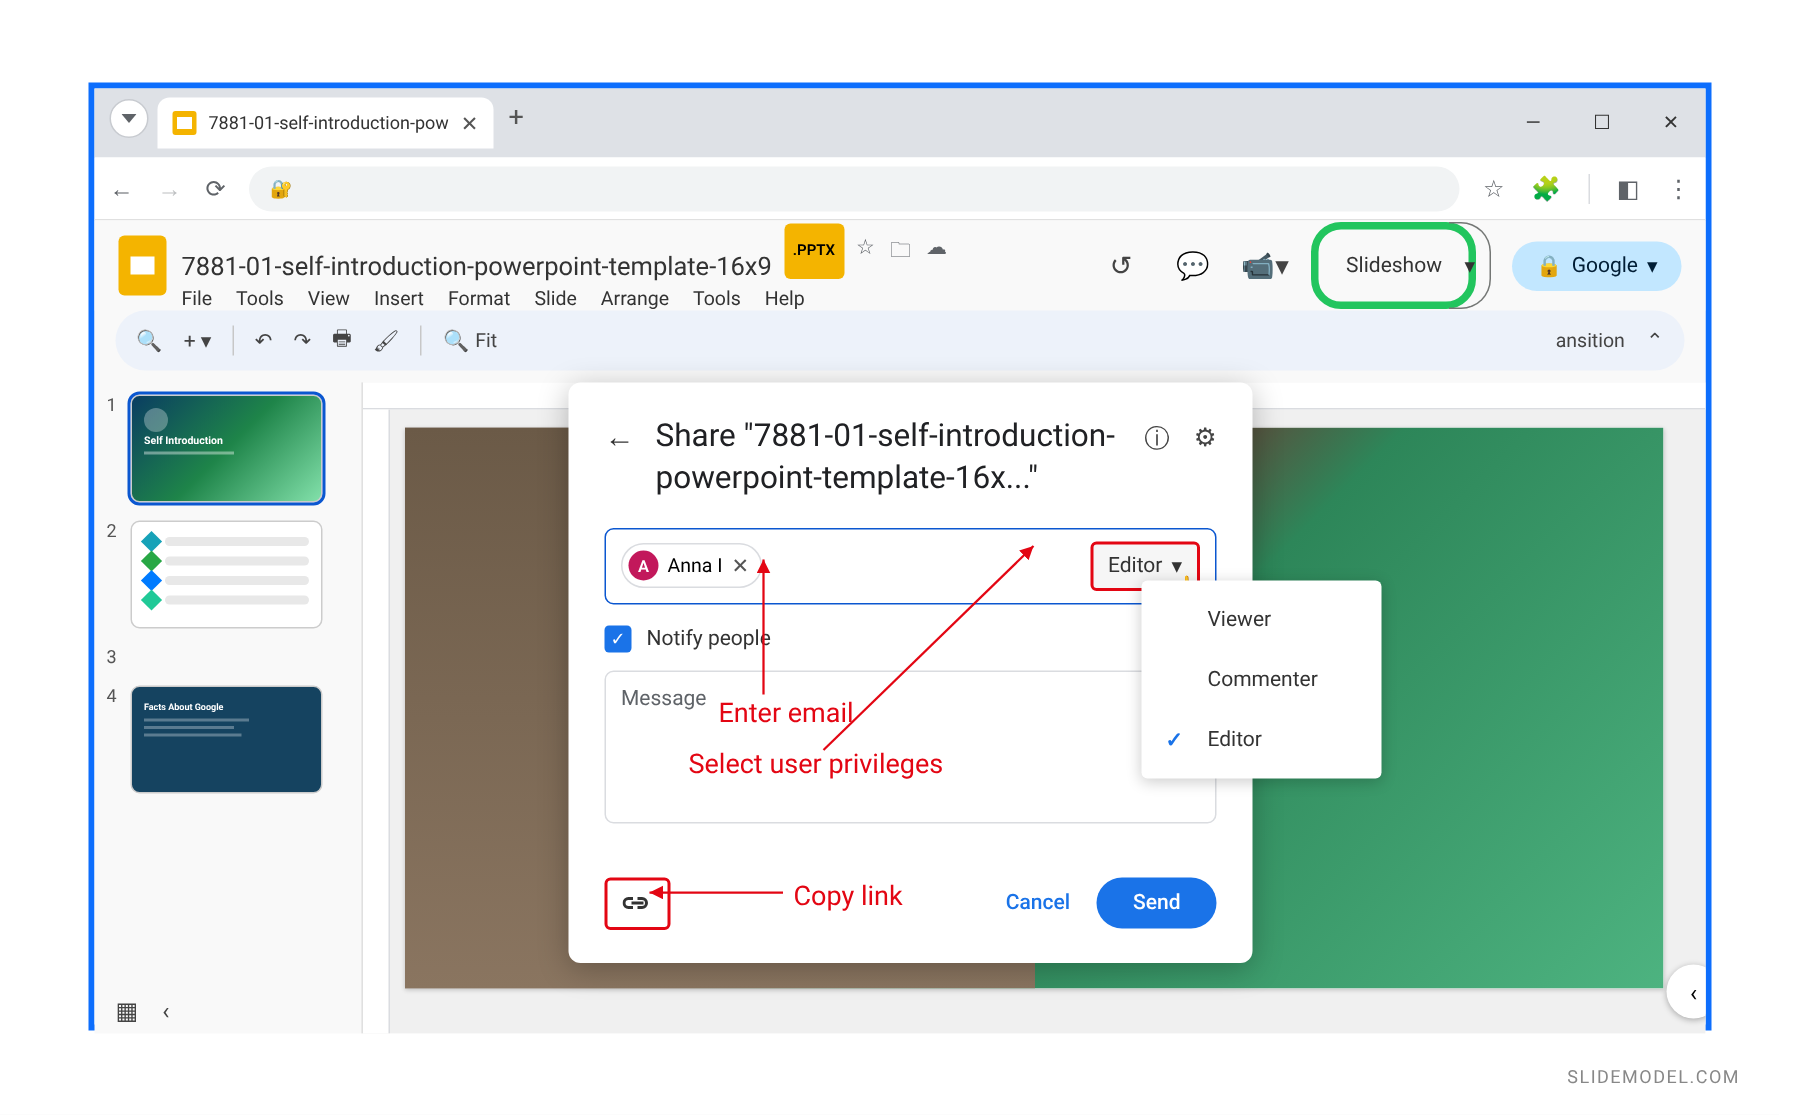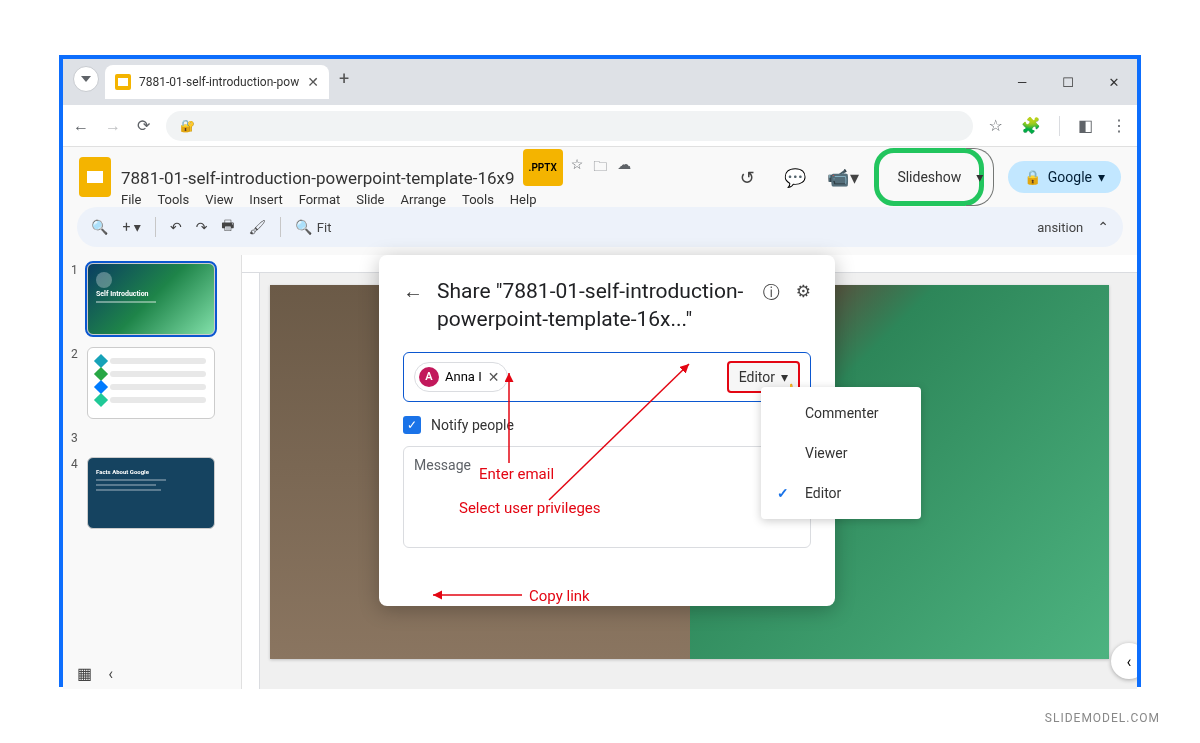--- a/index.html
+++ b/index.html
@@ -79,21 +79,21 @@
 .checkbox { width: 18px; height: 18px; background: #1a73e8; border-radius: 3px; display: flex; align-items: center; justify-content: center; color: #fff; font-size: 12px; }
 .message-box { border: 1px solid #dadce0; border-radius: 6px; padding: 10px; height: 102px; font-size: 14px; color: #5f6368; margin-bottom: 36px; }
 .dialog-footer { display: flex; align-items: center; }
 .link-btn { border: 2px solid #e30613; border-radius: 4px; padding: 6px 10px; font-size: 16px; color: #333; }
 .footer-spacer { flex: 1; }
 .cancel-btn { color: #1a73e8; font-size: 14px; font-weight: 500; padding: 8px 18px; }
 .send-btn { background: #1a73e8; color: #fff; font-size: 14px; font-weight: 500; padding: 9px 24px; border-radius: 22px; }
 .role-dropdown { position: absolute; right: -86px; top: 132px; width: 160px; background: #fff; border-radius: 4px; box-shadow: 0 2px 10px rgba(0,0,0,0.2); padding: 6px 0; z-index: 20; }
 .role-option { padding: 12px 16px 12px 44px; font-size: 14px; color: #333; position: relative; }
 .role-option.selected::before { content: '✓'; position: absolute; left: 16px; color: #1a73e8; font-weight: bold; }
-.annotation { position: absolute; color: #e30613; font-size: 15px; z-index: 15; pointer-events: none; }
+.annotation { position: absolute; color: #e30613; font-size: 18px; z-index: 15; pointer-events: none; }
 .bottom-controls { position: absolute; bottom: 6px; left: 14px; display: flex; gap: 16px; color: #444; font-size: 16px; }
 .explore-fab { position: absolute; right: -10px; bottom: 10px; width: 36px; height: 36px; background: #fff; border-radius: 50%; box-shadow: 0 1px 4px rgba(0,0,0,0.3); display: flex; align-items: center; justify-content: center; }
 .watermark { position: absolute; bottom: 18px; right: 40px; font-size: 12px; letter-spacing: 1px; color: #888; }
 svg.arrow-svg { position: absolute; z-index: 14; pointer-events: none; }
 </style>
 </head>
 <body>
 
 <div class="outer-frame">
 
@@ -275,24 +275,34 @@
           </div>
         </div>
 
         <div class="notify-row">
           <span class="checkbox">✓</span>
           <span>Notify people</span>
         </div>
 
         <div class="message-box">Message</div>
 
+        <div class="dialog-footer">
+          <span class="link-btn">
+            <svg width="20" height="12" viewBox="0 0 20 12">
+                <path d="M7 0H4a4 4 0 000 8h3V6H4a2 2 0 010-4h3V0zm6 0h-3v2h3a2 2 0 010 4h-3v2h3a4 4 0 000-8zM6 3h8v2H6V3z" transform="translate(0 2)" fill="#333"></path>
+              </svg>
+          </span>
+          <div class="footer-spacer"></div>
+          <span class="cancel-btn">Cancel</span>
+          <span class="send-btn">Send</span>
+        </div>
 
         <div class="role-dropdown">
+          <div class="role-option">Viewer</div>
           <div class="role-option">Commenter</div>
-          <div class="role-option">Viewer</div>
           <div class="role-option selected">Editor</div>
         </div>
 
         <svg class="arrow-svg" style="left:70px; top:110px; width:80px; height:100px;">
           <defs>
               <marker id="ah1" markerWidth="8" markerHeight="8" refX="6" refY="3" orient="auto">
                 <path d="M0,0 L6,3 L0,6 Z" fill="#e30613"></path>
               </marker>
             </defs>
           <line x1="60" y1="98" x2="60" y2="8" stroke="#e30613" stroke-width="1.5" marker-end="url(#ah1)"></line>

